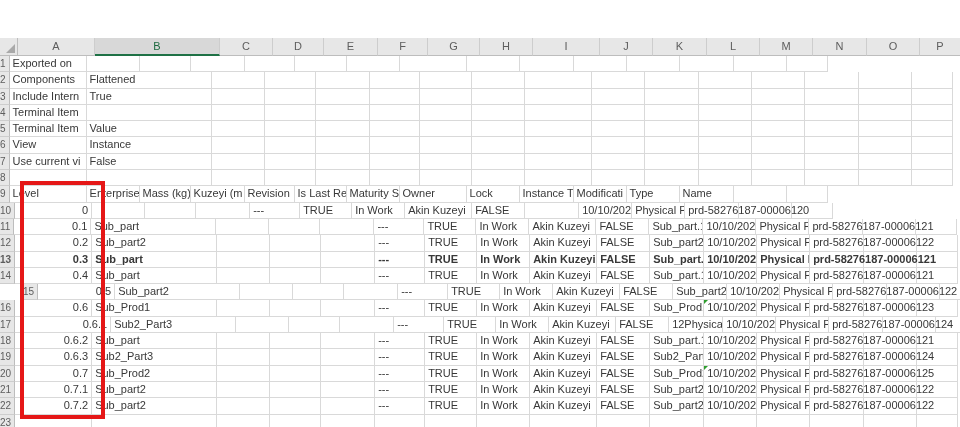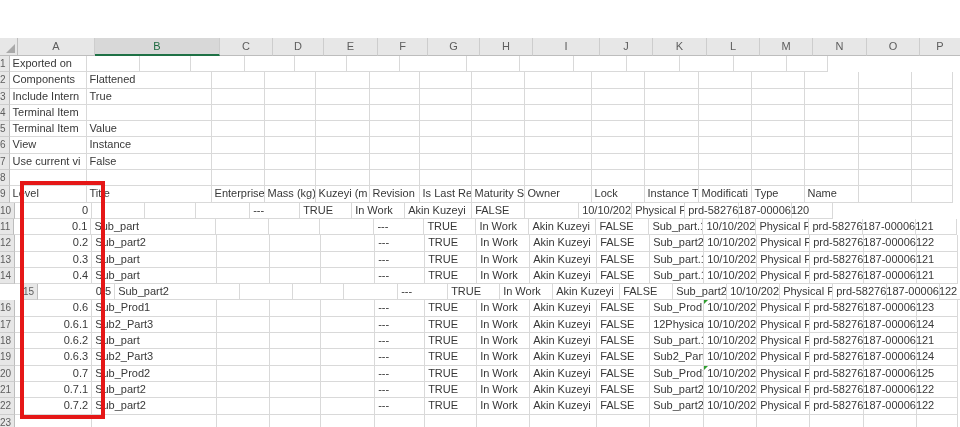--- a/index.html
+++ b/index.html
@@ -227,21 +227,20 @@
         <div class="cell" style="width: 54px;"></div>
         <div class="cell" style="width: 53px;"></div>
         <div class="cell" style="width: 53px;"></div>
         <div class="cell" style="width: 54px;"></div>
         <div class="cell" style="width: 53px;"></div>
         <div class="cell" style="width: 41px;"></div>
       </div>
       <div class="row" style="height: 16.3px;">
         <div class="rowhdr">9</div>
         <div class="cell" style="width: 77px;"><span>Level</span></div>
-        <div class="cell" style="width: 125px;"><span>Title</span></div>
         <div class="cell" style="width: 53px;"><span>Enterprise</span></div>
         <div class="cell" style="width: 51px;"><span>Mass (kg)</span></div>
         <div class="cell" style="width: 54px;"><span>Kuzeyi (m</span></div>
         <div class="cell" style="width: 50px;"><span>Revision</span></div>
         <div class="cell" style="width: 52px;"><span>Is Last Rev</span></div>
         <div class="cell" style="width: 53px;"><span>Maturity S</span></div>
         <div class="cell" style="width: 67px;"><span>Owner</span></div>
         <div class="cell" style="width: 53px;"><span>Lock</span></div>
         <div class="cell" style="width: 54px;"><span>Instance T</span></div>
         <div class="cell" style="width: 53px;"><span>Modificati</span></div>
@@ -299,21 +298,21 @@
         <div class="cell" style="width: 53px;"><span>In Work</span></div>
         <div class="cell" style="width: 67px;"><span>Akin Kuzeyi</span></div>
         <div class="cell" style="width: 53px;"><span>FALSE</span></div>
         <div class="cell" style="width: 54px;"><span>Sub_part2</span></div>
         <div class="cell" style="width: 53px;"><span>10/10/202</span></div>
         <div class="cell" style="width: 53px;"><span>Physical P</span></div>
         <div class="cell ov" style="width: 54px;"><span>prd-58276187-00006122</span></div>
         <div class="cell" style="width: 53px;"></div>
         <div class="cell" style="width: 41px;"></div>
       </div>
-      <div class="row" style="height: 16.3px;">
+      <div class="row" style="height: 16.3px; font-weight: bold;">
         <div class="rowhdr">13</div>
         <div class="cell r" style="width: 77px;"><span>0.3</span></div>
         <div class="cell" style="width: 125px;"><span>Sub_part</span></div>
         <div class="cell" style="width: 53px;"></div>
         <div class="cell" style="width: 51px;"></div>
         <div class="cell" style="width: 54px;"></div>
         <div class="cell" style="width: 50px;"><span>---</span></div>
         <div class="cell" style="width: 52px;"><span>TRUE</span></div>
         <div class="cell" style="width: 53px;"><span>In Work</span></div>
         <div class="cell" style="width: 67px;"><span>Akin Kuzeyi</span></div>
@@ -377,21 +376,21 @@
         <div class="cell" style="width: 53px;"><span>FALSE</span></div>
         <div class="cell" style="width: 54px;"><span>Sub_Prod1</span></div>
         <div class="cell tri" style="width: 53px;"><span>10/10/202</span></div>
         <div class="cell" style="width: 53px;"><span>Physical P</span></div>
         <div class="cell ov" style="width: 54px;"><span>prd-58276187-00006123</span></div>
         <div class="cell" style="width: 53px;"></div>
         <div class="cell" style="width: 41px;"></div>
       </div>
       <div class="row" style="height: 16.3px;">
         <div class="rowhdr">17</div>
-        <div class="cell r" style="width: 77px;"><span>0.6.1</span></div>
+        <div class="cell r" style="width: 96px;"><span>0.6.1</span></div>
         <div class="cell" style="width: 125px;"><span>Sub2_Part3</span></div>
         <div class="cell" style="width: 53px;"></div>
         <div class="cell" style="width: 51px;"></div>
         <div class="cell" style="width: 54px;"></div>
         <div class="cell" style="width: 50px;"><span>---</span></div>
         <div class="cell" style="width: 52px;"><span>TRUE</span></div>
         <div class="cell" style="width: 53px;"><span>In Work</span></div>
         <div class="cell" style="width: 67px;"><span>Akin Kuzeyi</span></div>
         <div class="cell" style="width: 53px;"><span>FALSE</span></div>
         <div class="cell" style="width: 54px;"><span>12Physica</span></div>

